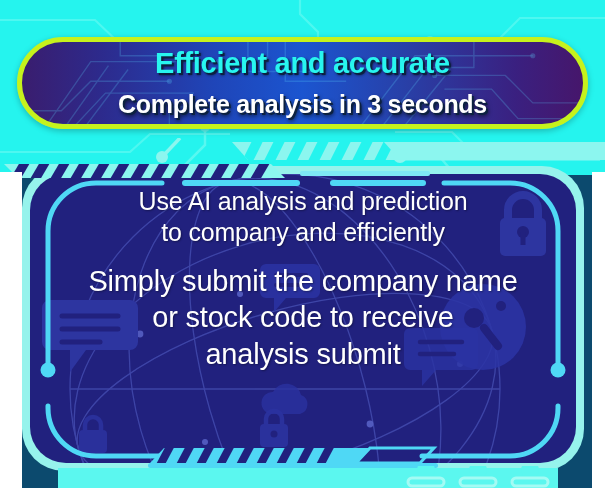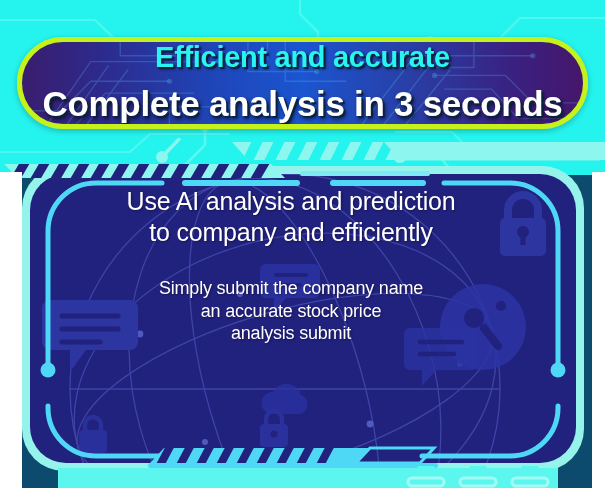--- a/index.html
+++ b/index.html
@@ -93,21 +93,21 @@
     font-weight: bold;
     color: #28f5ef;
     letter-spacing: -0.3px;
     line-height: 1.08;
     text-shadow:
       2px 2px 0 #0c2140,
       2px 2px 3px rgba(0,0,0,.7);
     white-space: nowrap;
   }
   .title-line2 {
-    font-size: 35px;
+    font-size: 25px;
     font-weight: bold;
     color: #ffffff;
     letter-spacing: -0.3px;
     line-height: 1.1;
     margin-top: 12px;
     text-shadow:
       2px 2px 0 #0c2140,
       2px 3px 4px rgba(0,0,0,.75);
     white-space: nowrap;
   }
@@ -140,38 +140,38 @@
 
   
   .wm { position: absolute; opacity: 1; }
 
   
   .bracket { position: absolute; left: 30px; top: 174px; width: 546px; height: 289px; pointer-events: none; }
 
   
   .panel-text {
     position: absolute;
-    left: 18px;
+    left: 30px;
     top: 186px;
     width: 546px;
     text-align: center;
     color: #ffffff;
     z-index: 8;
   }
   .para { margin: 0; }
   .para-1 {
     font-size: 25px;
     font-weight: 400;
     line-height: 1.22;
     letter-spacing: -0.2px;
     text-shadow: 1px 1px 2px rgba(0,0,0,.35);
   }
   .para-2 {
-    margin-top: 30px;
-    font-size: 18px;
+    margin-top: 16px;
+    font-size: 29px;
     font-weight: 400;
     line-height: 1.25;
     letter-spacing: -0.2px;
     text-shadow: 1px 1px 2px rgba(0,0,0,.35);
   }
 
   
   .deco-top { position: absolute; left: 0; top: 138px; width: 605px; height: 44px; z-index: 9; }
   .deco-bottom { position: absolute; left: 120px; top: 443px; width: 370px; height: 26px; z-index: 9; }
 
@@ -445,20 +445,20 @@
     </g>
   </svg>
 
   <div class="panel-text">
     <div class="para para-1">
       <div>Use AI analysis and prediction</div>
       <div>to company and efficiently</div>
     </div>
     <div class="para para-2">
       <div>Simply submit the company name</div>
-      <div>an accurate stock price</div>
+      <div>or stock code to receive</div>
       <div>analysis submit</div>
     </div>
   </div>
 
   <div class="gutter-l"></div>
   <div class="gutter-r"></div>
 </div>
 
 </body></html>

